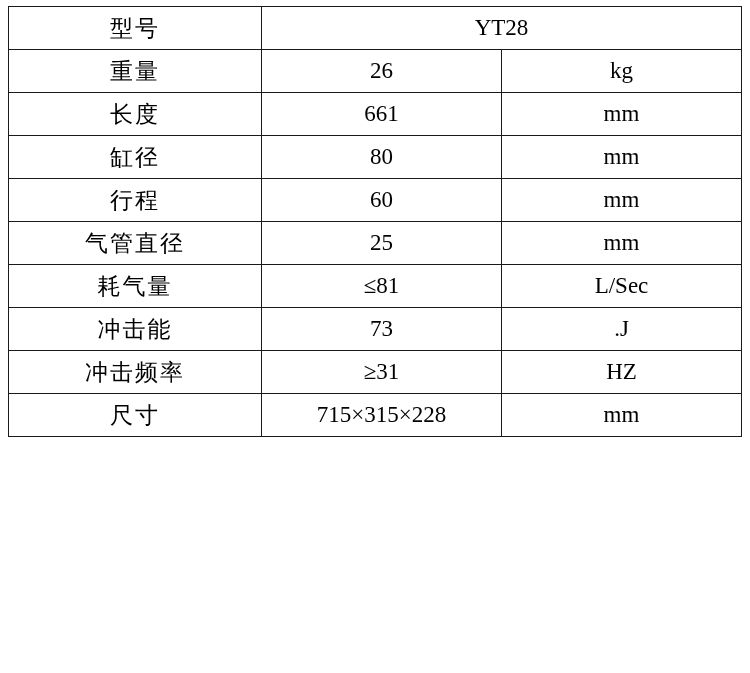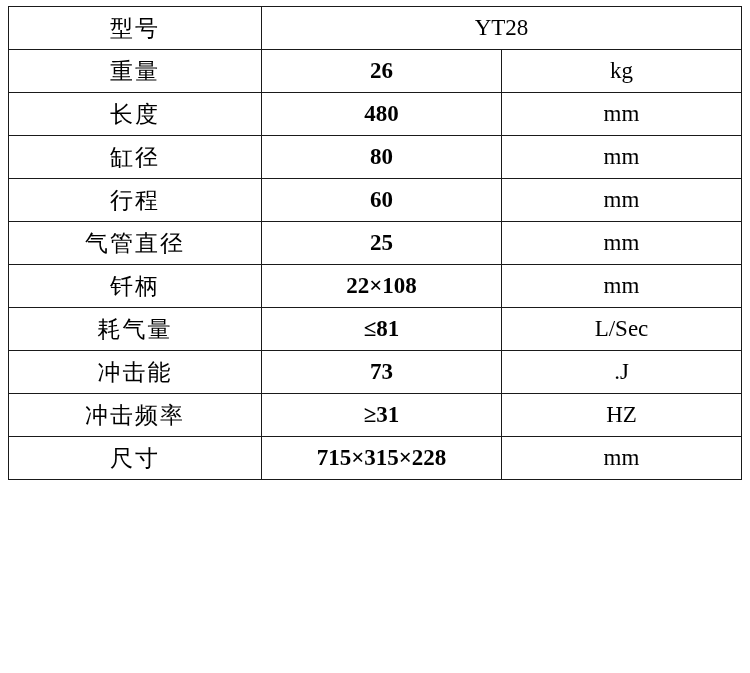--- a/index.html
+++ b/index.html
@@ -34,21 +34,20 @@
     padding: 0 2px;
     white-space: nowrap;
     overflow: hidden;
   }
   td.label-cell {
     width: 248px;
     letter-spacing: 2px;
   }
   td.value-cell {
     width: 248px;
-    font-weight: bold;
   }
   td.unit-cell {
     width: 236px;
     font-size: 22px;
   }
   td.model-value {
     font-size: 23px;
   }
   .cjk {
     font-family: Liberation Sans, sans-serif;
@@ -69,21 +68,21 @@
       </tr>
 
       <tr>
         <td class="label-cell cjk">重量</td>
         <td class="value-cell">26</td>
         <td class="unit-cell">kg</td>
       </tr>
 
       <tr>
         <td class="label-cell cjk">长度</td>
-        <td class="value-cell">480</td>
+        <td class="value-cell">661</td>
         <td class="unit-cell">mm</td>
       </tr>
 
       <tr>
         <td class="label-cell cjk">缸径</td>
         <td class="value-cell">80</td>
         <td class="unit-cell">mm</td>
       </tr>
 
       <tr>
@@ -92,25 +91,20 @@
         <td class="unit-cell">mm</td>
       </tr>
 
       <tr>
         <td class="label-cell cjk">气管直径</td>
         <td class="value-cell">25</td>
         <td class="unit-cell">mm</td>
       </tr>
 
 
-      <tr>
-        <td class="label-cell cjk">钎柄</td>
-        <td class="value-cell">22×108</td>
-        <td class="unit-cell">mm</td>
-      </tr>
 
 
 
       <tr>
         <td class="label-cell cjk">耗气量</td>
         <td class="value-cell">≤81</td>
         <td class="unit-cell">L/Sec</td>
       </tr>
 
       <tr>

